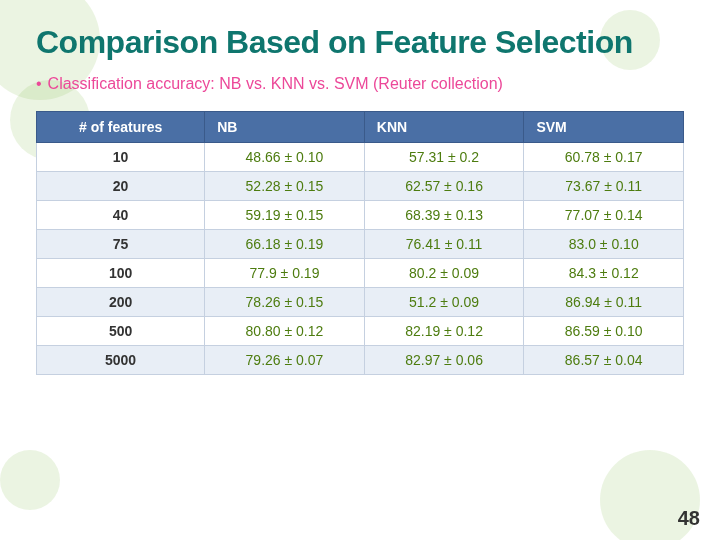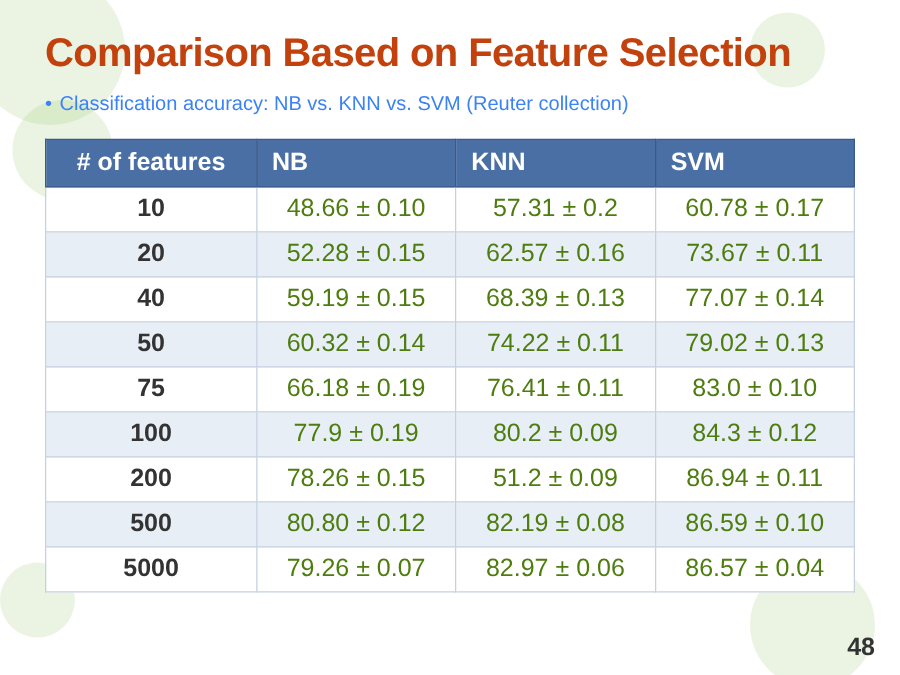--- a/index.html
+++ b/index.html
@@ -48,39 +48,39 @@
 
     .content {
       position: relative;
       z-index: 1;
       padding: 24px 36px 12px 36px;
     }
 
     .title {
       font-size: 32px;
       font-weight: bold;
-      color: #c2410c;
+      color: #0f766e;
       margin-bottom: 14px;
       letter-spacing: -0.5px;
     }
 
     .subtitle {
       font-size: 16px;
-      color: #3b82f6;
+      color: #ec4899;
       margin-bottom: 18px;
     }
 
     .bullet {
       margin-right: 6px;
     }
 
     table {
       width: 100%;
       border-collapse: collapse;
-      font-size: 20px;
+      font-size: 14px;
     }
 
     thead tr {
       background: #4a6fa5;
       color: #ffffff;
     }
 
     thead th {
       padding: 7px 12px;
       text-align: left;
@@ -160,47 +160,41 @@
           <td>62.57 ± 0.16</td>
           <td>73.67 ± 0.11</td>
         </tr>
         <tr>
           <td>40</td>
           <td>59.19 ± 0.15</td>
           <td>68.39 ± 0.13</td>
           <td>77.07 ± 0.14</td>
         </tr>
         <tr>
-          <td>50</td>
-          <td>60.32 ± 0.14</td>
-          <td>74.22 ± 0.11</td>
-          <td>79.02 ± 0.13</td>
-        </tr>
-        <tr>
           <td>75</td>
           <td>66.18 ± 0.19</td>
           <td>76.41 ± 0.11</td>
           <td>83.0 ± 0.10</td>
         </tr>
         <tr>
           <td>100</td>
           <td>77.9 ± 0.19</td>
           <td>80.2 ± 0.09</td>
           <td>84.3 ± 0.12</td>
         </tr>
         <tr>
           <td>200</td>
           <td>78.26 ± 0.15</td>
           <td>51.2 ± 0.09</td>
           <td>86.94 ± 0.11</td>
         </tr>
         <tr>
           <td>500</td>
           <td>80.80 ± 0.12</td>
-          <td>82.19 ± 0.08</td>
+          <td>82.19 ± 0.12</td>
           <td>86.59 ± 0.10</td>
         </tr>
         <tr>
           <td>5000</td>
           <td>79.26 ± 0.07</td>
           <td>82.97 ± 0.06</td>
           <td>86.57 ± 0.04</td>
         </tr>
       </tbody>
   </table>

